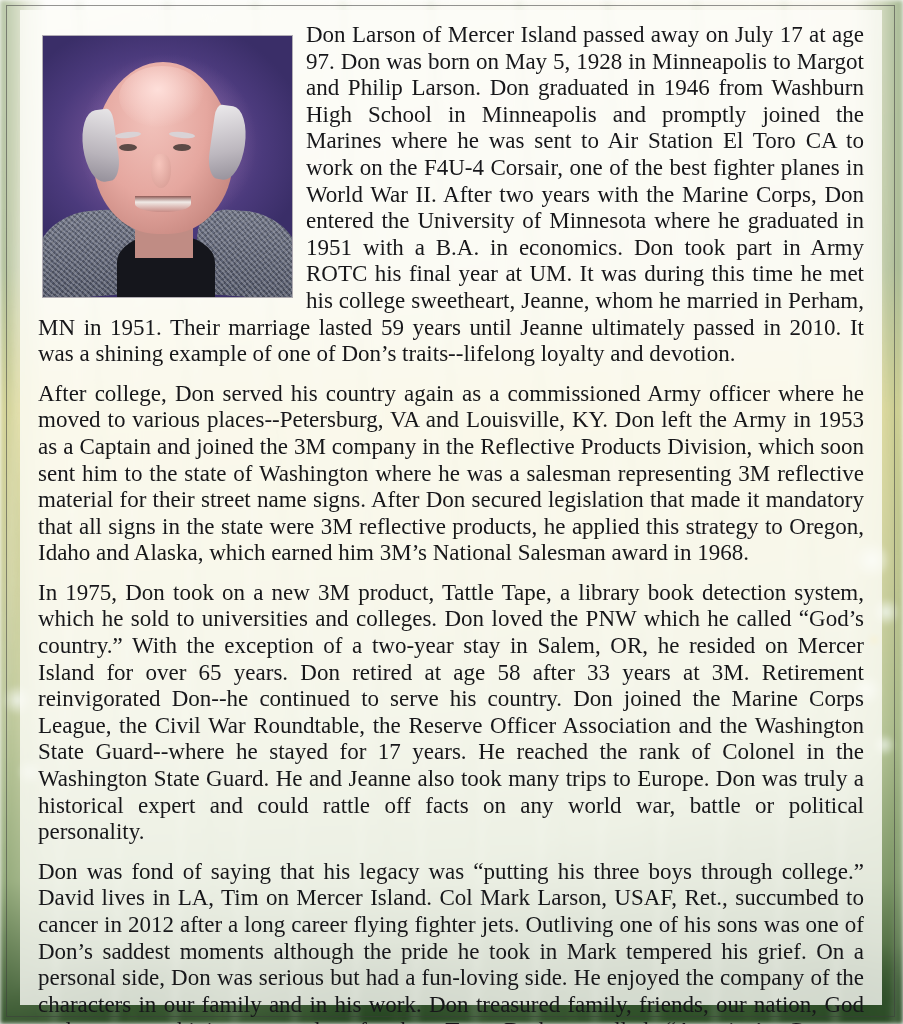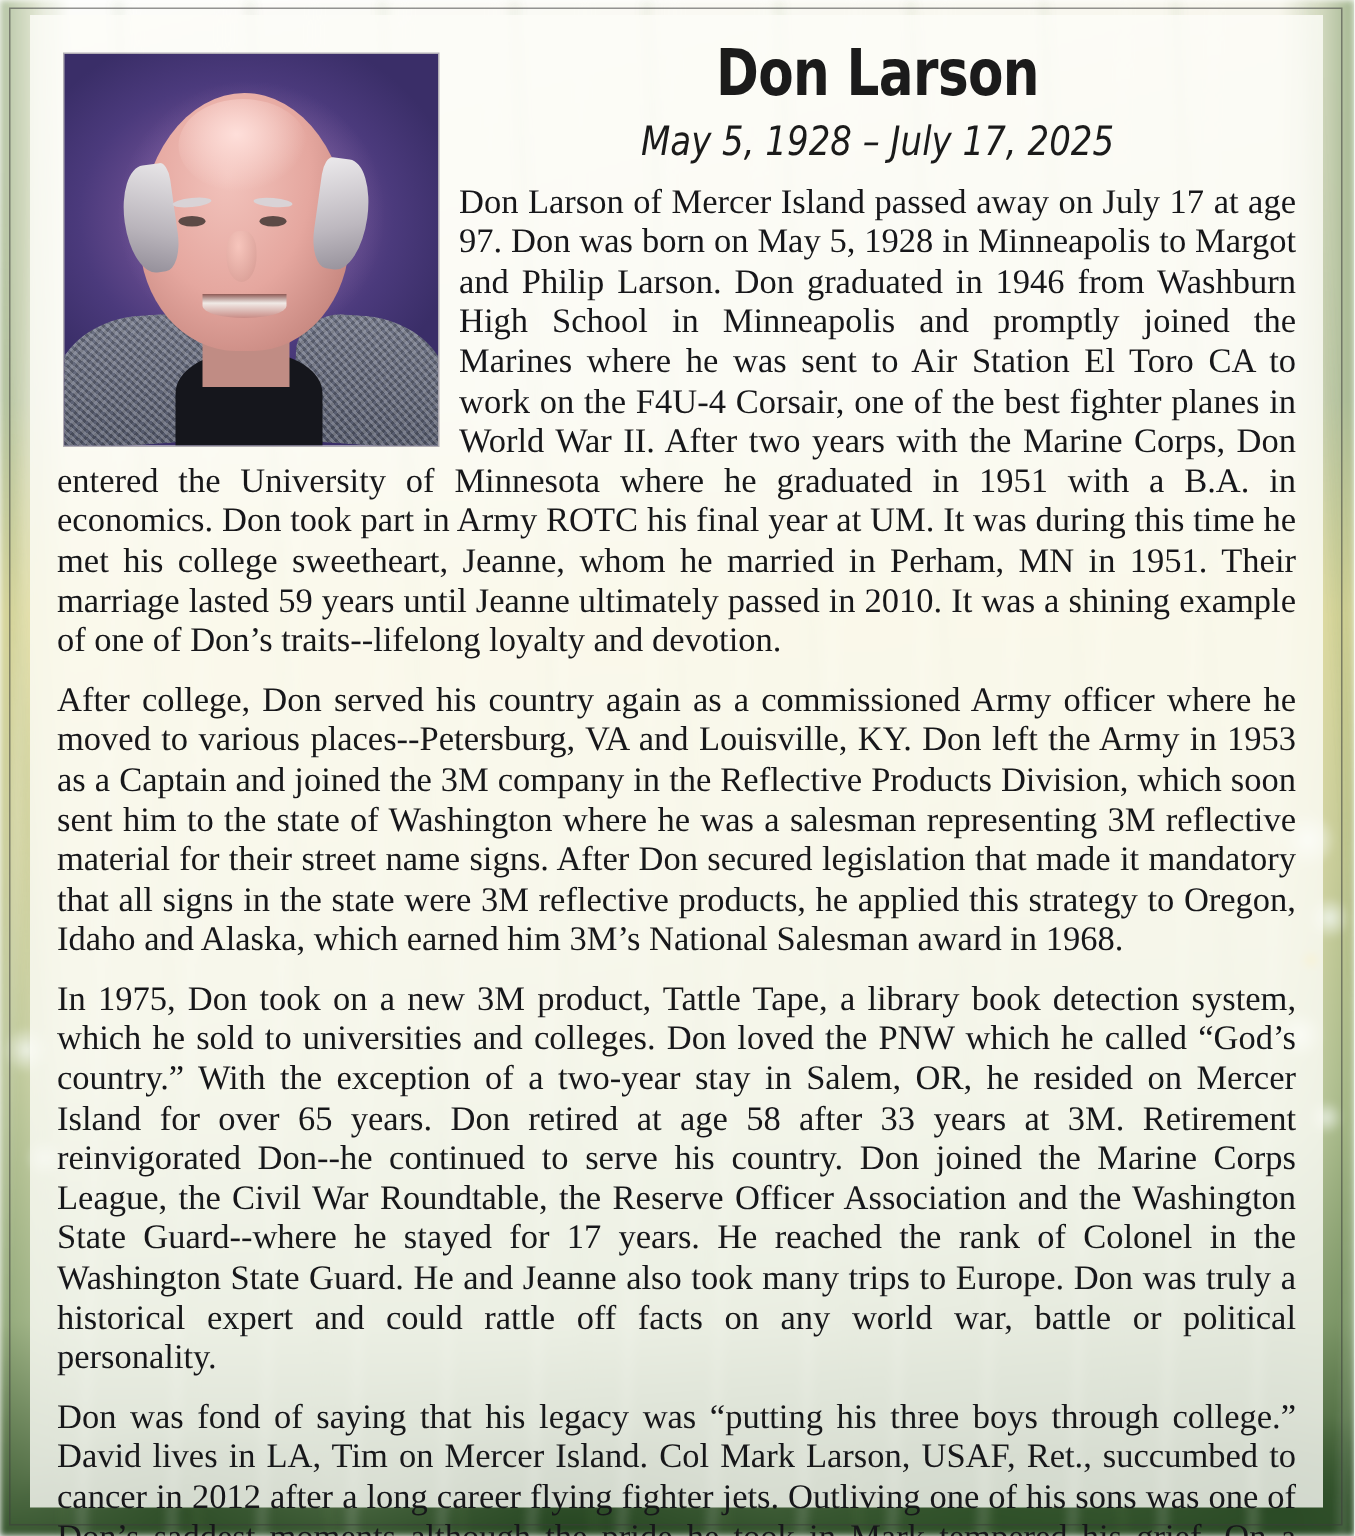--- a/index.html
+++ b/index.html
@@ -254,24 +254,20 @@
       <div class="hair-l"></div>
       <div class="hair-r"></div>
       <div class="brow-l"></div>
       <div class="brow-r"></div>
       <div class="eye-l"></div>
       <div class="eye-r"></div>
       <div class="nose"></div>
       <div class="mouth"></div>
     </div>
 
-    <div id="heading">
-      <div id="name">Don Larson</div>
-      <div id="dates">May 5, 1928 – July 17, 2025</div>
-    </div>
 
     <p class="para" id="p1">Don Larson of Mercer Island passed away on July 17 at age 97. Don was born on May 5, 1928 in Minneapolis to Margot and Philip Larson. Don graduated in 1946 from Washburn High School in Minneapolis and promptly joined the Marines where he was sent to Air Station El Toro CA to work on the F4U-4 Corsair, one of the best fighter planes in World War II. After two years with the Marine Corps, Don entered the University of Minnesota where he graduated in 1951 with a B.A. in economics. Don took part in Army ROTC his final year at UM. It was during this time he met his college sweetheart, Jeanne, whom he married in Perham, MN in 1951. Their marriage lasted 59 years until Jeanne ultimately passed in 2010. It was a shining example of one of Don’s traits--lifelong loyalty and devotion.</p>
     <div class="clearer"></div>
     <p class="para" id="p2">After college, Don served his country again as a commissioned Army officer where he moved to various places--Petersburg, VA and Louisville, KY. Don left the Army in 1953 as a Captain and joined the 3M company in the Reflective Products Division, which soon sent him to the state of Washington where he was a salesman representing 3M reflective material for their street name signs. After Don secured legislation that made it mandatory that all signs in the state were 3M reflective products, he applied this strategy to Oregon, Idaho and Alaska, which earned him 3M’s National Salesman award in 1968.</p>
     <p class="para" id="p3">In 1975, Don took on a new 3M product, Tattle Tape, a library book detection system, which he sold to universities and colleges. Don loved the PNW which he called “God’s country.” With the exception of a two-year stay in Salem, OR, he resided on Mercer Island for over 65 years. Don retired at age 58 after 33 years at 3M. Retirement reinvigorated Don--he continued to serve his country. Don joined the Marine Corps League, the Civil War Roundtable, the Reserve Officer Association and the Washington State Guard--where he stayed for 17 years. He reached the rank of Colonel in the Washington State Guard. He and Jeanne also took many trips to Europe. Don was truly a historical expert and could rattle off facts on any world war, battle or political personality.</p>
     <p class="para" id="p4">Don was fond of saying that his legacy was “putting his three boys through college.” David lives in LA, Tim on Mercer Island. Col Mark Larson, USAF, Ret., succumbed to cancer in 2012 after a long career flying fighter jets. Outliving one of his sons was one of Don’s saddest moments although the pride he took in Mark tempered his grief. On a personal side, Don was serious but had a fun-loving side. He enjoyed the company of the characters in our family and in his work. Don treasured family, friends, our nation, God and was a shining example of what Tom Brokaw called “America’s Greatest Generation.” Don is survived by sons David and Tim; his daughters-in-law Carol, Melanie and Ilona; his grandchildren James &amp; Jessica, Brittanie &amp; Ashley, Lina &amp; Jake; and two spirited great grandchildren: Alexander and Daphne. Funeral services will be held on September 2, 2025 at 2:30 at Sunset Memorial Cemetery in Bellevue. A celebration of life will be held afterwards at Tim and Melanie’s home on Mercer Island. Remembrances may be made to The American Cancer Society and the Veterans of Foreign War.</p>
 
   </div>
 </div>
 

